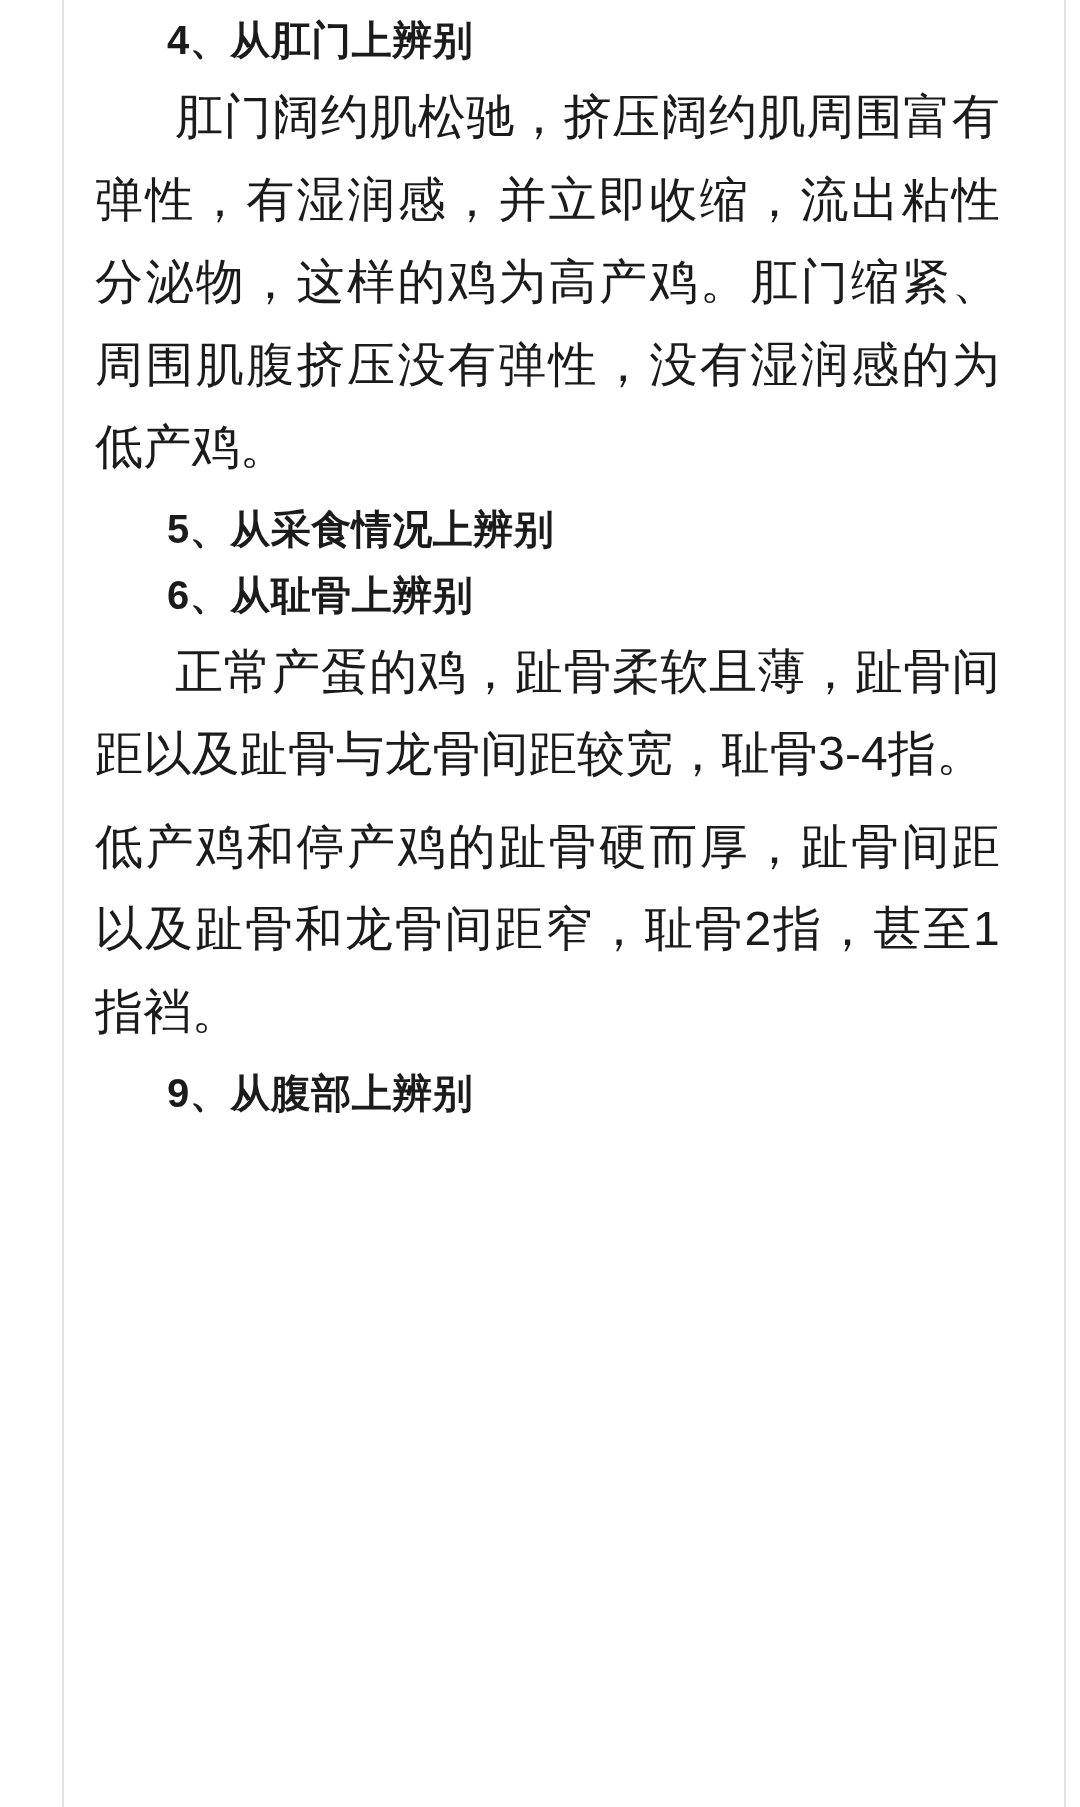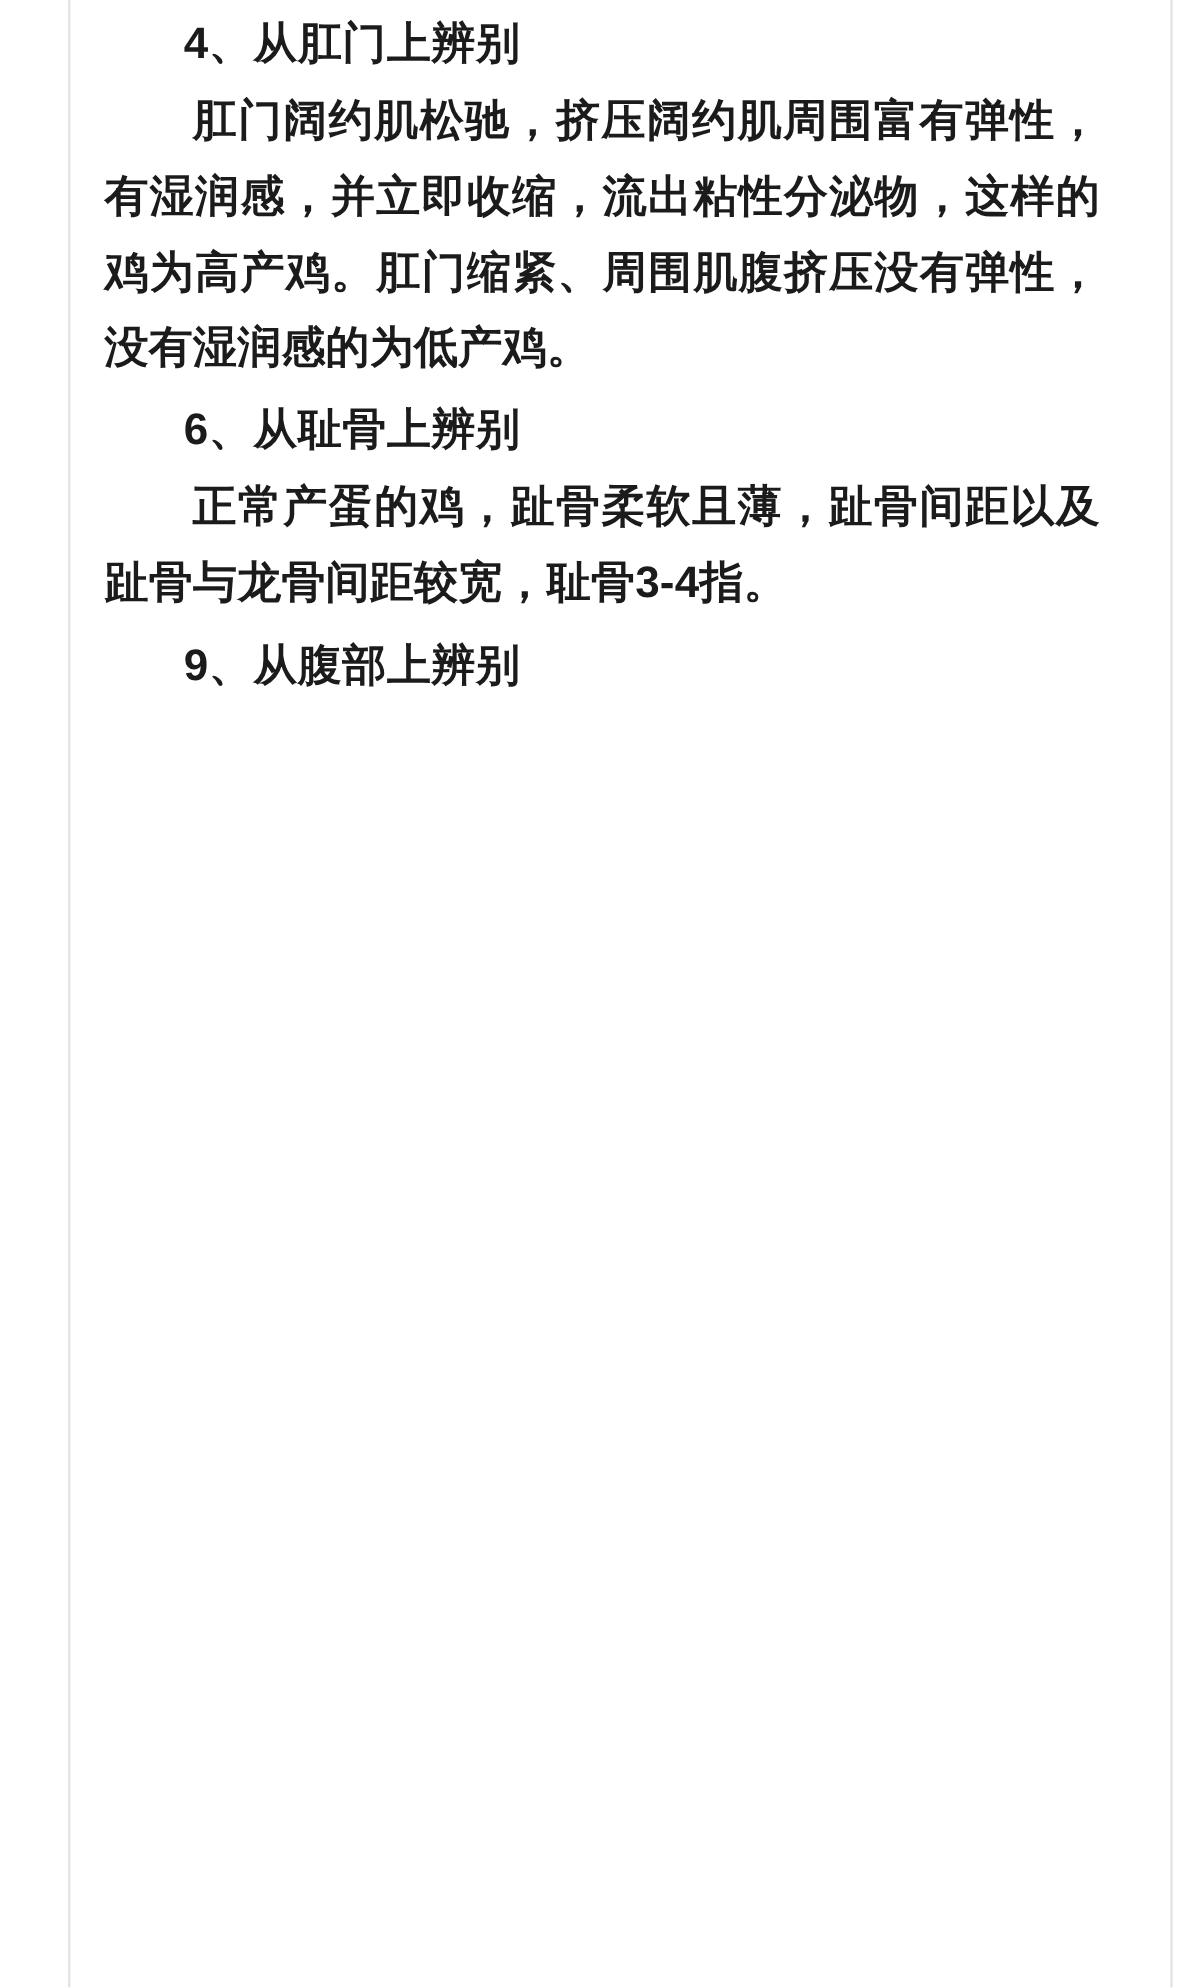--- a/index.html
+++ b/index.html
@@ -49,27 +49,26 @@
     font-weight: bold;
     line-height: 1.5;
     margin: 34px 0 4px 0;
     padding-left: 72px;
     letter-spacing: 0.5px;
   }
   h2.section-heading:first-child {
     margin-top: 4px;
   }
   p.body-text {
-    font-size: 40px;
+    font-size: 48px;
     line-height: 1.72;
     margin: 6px 0 10px 0;
     text-align: justify;
     text-justify: inter-ideograph;
     letter-spacing: 0.2px;
-    font-weight: bold;
   }
   p.body-text.indent {
     text-indent: 80px;
   }
   .block {
     margin-bottom: 6px;
   }
 </style>
 </head>
 <body>
@@ -80,25 +79,27 @@
   <div class="edge-rule-right"></div>
 
   <div class="content">
 
     <div class="block">
       <h2 class="section-heading">4、从肛门上辨别</h2>
       <p class="body-text indent">肛门阔约肌松驰，挤压阔约肌周围富有弹性，有湿润感，并立即收缩，流出粘性分泌物，这样的鸡为高产鸡。肛门缩紧、周围肌腹挤压没有弹性，没有湿润感的为低产鸡。</p>
     </div>
 
     <div class="block">
+      <h2 class="section-heading">5、从采食情况上辨别</h2>
     </div>
 
     <div class="block">
       <h2 class="section-heading">6、从耻骨上辨别</h2>
       <p class="body-text indent">正常产蛋的鸡，趾骨柔软且薄，趾骨间距以及趾骨与龙骨间距较宽，耻骨3-4指。</p>
+      <p class="body-text">低产鸡和停产鸡的趾骨硬而厚，趾骨间距以及趾骨和龙骨间距窄，耻骨2指，甚至1指裆。</p>
     </div>
 
     <div class="block">
       <h2 class="section-heading">9、从腹部上辨别</h2>
     </div>
 
   </div>
 </div>
 
 </body></html>

